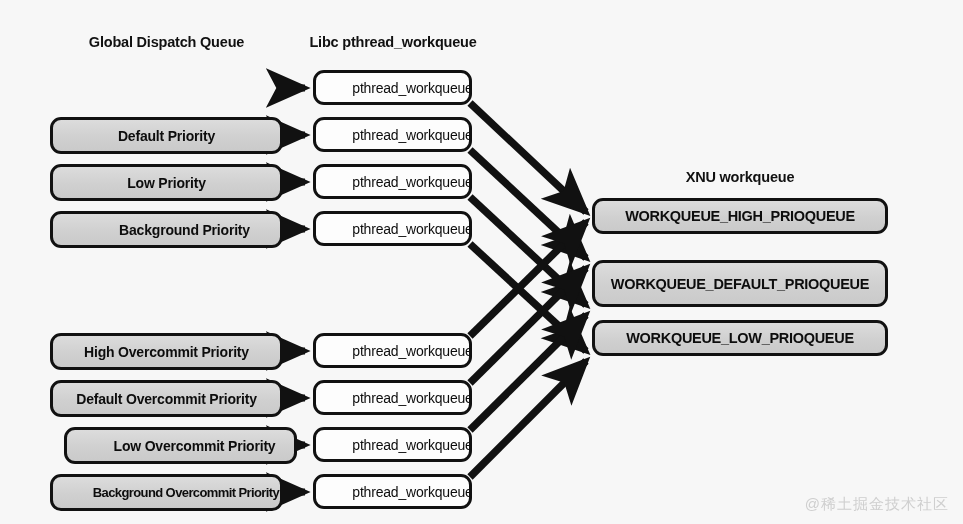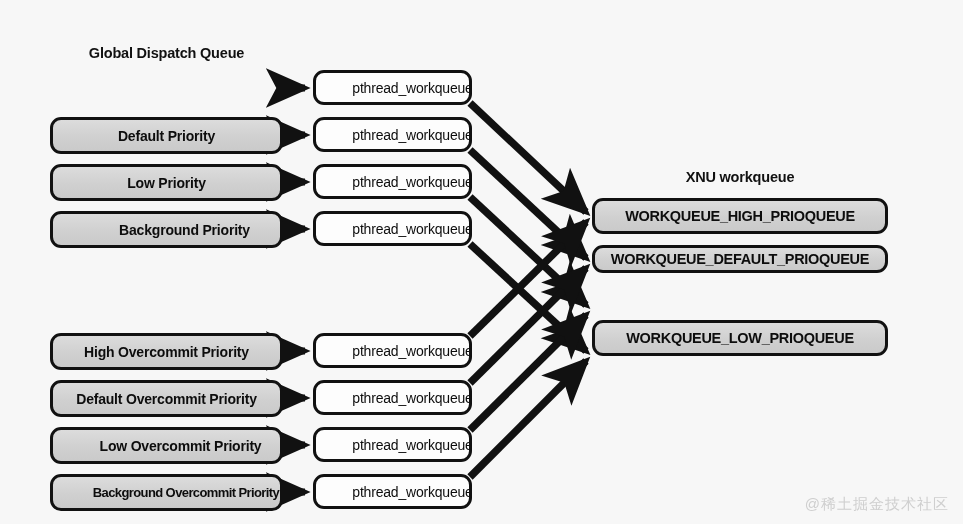--- a/index.html
+++ b/index.html
@@ -57,22 +57,23 @@
     white-space:nowrap;
     user-select:none;
   }
   svg{position:absolute;left:0;top:0;pointer-events:none;}
 </style>
 </head>
 <body>
 
 <div id="canvas">
 
-  <div class="col-header" style="left:50px;top:34px;width:233px;margin-top:11px;">Global Dispatch Queue</div>
+  <div class="col-header" style="left:50px;top:34px;width:233px;">Global Dispatch Queue</div>
 
+  <div class="col-header" style="left:293px;top:34px;width:200px;">Libc pthread_workqueue</div>
 
   <div class="col-header" style="left:640px;top:169px;width:200px;">XNU workqueue</div>
 
   <svg width="963" height="524">
     <defs>
       <marker id="ah" markerWidth="7" markerHeight="7" refX="5.6" refY="3.1" orient="auto" markerUnits="strokeWidth">
         <path d="M0,0.25 L6.4,3.1 L0,5.95 L1.5,3.1 Z" fill="#111"></path>
       </marker>
     </defs>
     <g stroke="#111" stroke-width="7" fill="none" marker-end="url(#ah)">
@@ -98,30 +99,30 @@
       <line x1="470" y1="430" x2="586" y2="315"></line>
       <line x1="470" y1="477" x2="586" y2="361"></line>
     </g>
   </svg>
 
   <div class="node gray dq" style="left:50px;top:117px;width:233px;height:37px;">Default Priority</div>
   <div class="node gray dq" style="left:50px;top:164px;width:233px;height:37px;">Low Priority</div>
   <div class="node gray dq" style="left:50px;top:211px;width:233px;height:37px;padding-left:36px;">Background Priority</div>
   <div class="node gray dq" style="left:50px;top:333px;width:233px;height:37px;">High Overcommit Priority</div>
   <div class="node gray dq" style="left:50px;top:380px;width:233px;height:37px;">Default Overcommit Priority</div>
-  <div class="node gray dq" style="left:50px;top:427px;width:233px;height:37px;padding-left:28px;">Low Overcommit Priority</div>
+  <div class="node gray dq" style="left:64px;top:427px;width:233px;height:37px;padding-left:28px;">Low Overcommit Priority</div>
   <div class="node gray dq tight" style="left:50px;top:474px;width:233px;height:37px;padding-left:39px;">Background Overcommit Priority</div>
 
   <div class="node white pw" style="left:313px;top:70px;width:159px;height:35px;">pthread_workqueue</div>
   <div class="node white pw" style="left:313px;top:117px;width:159px;height:35px;">pthread_workqueue</div>
   <div class="node white pw" style="left:313px;top:164px;width:159px;height:35px;">pthread_workqueue</div>
   <div class="node white pw" style="left:313px;top:211px;width:159px;height:35px;">pthread_workqueue</div>
   <div class="node white pw" style="left:313px;top:333px;width:159px;height:35px;">pthread_workqueue</div>
   <div class="node white pw" style="left:313px;top:380px;width:159px;height:35px;">pthread_workqueue</div>
   <div class="node white pw" style="left:313px;top:427px;width:159px;height:35px;">pthread_workqueue</div>
   <div class="node white pw" style="left:313px;top:474px;width:159px;height:35px;">pthread_workqueue</div>
 
   <div class="node gray xq" style="left:592px;top:198px;width:296px;height:36px;">WORKQUEUE_HIGH_PRIOQUEUE</div>
-  <div class="node gray xq" style="left:592px;top:245px;width:296px;height:28px;">WORKQUEUE_DEFAULT_PRIOQUEUE</div>
+  <div class="node gray xq" style="left:592px;top:260px;width:296px;height:47px;">WORKQUEUE_DEFAULT_PRIOQUEUE</div>
   <div class="node gray xq" style="left:592px;top:292px;width:296px;height:36px;margin-top:28px;">WORKQUEUE_LOW_PRIOQUEUE</div>
 
   <div class="watermark">@稀土掘金技术社区</div>
 </div>
 
 </body></html>

